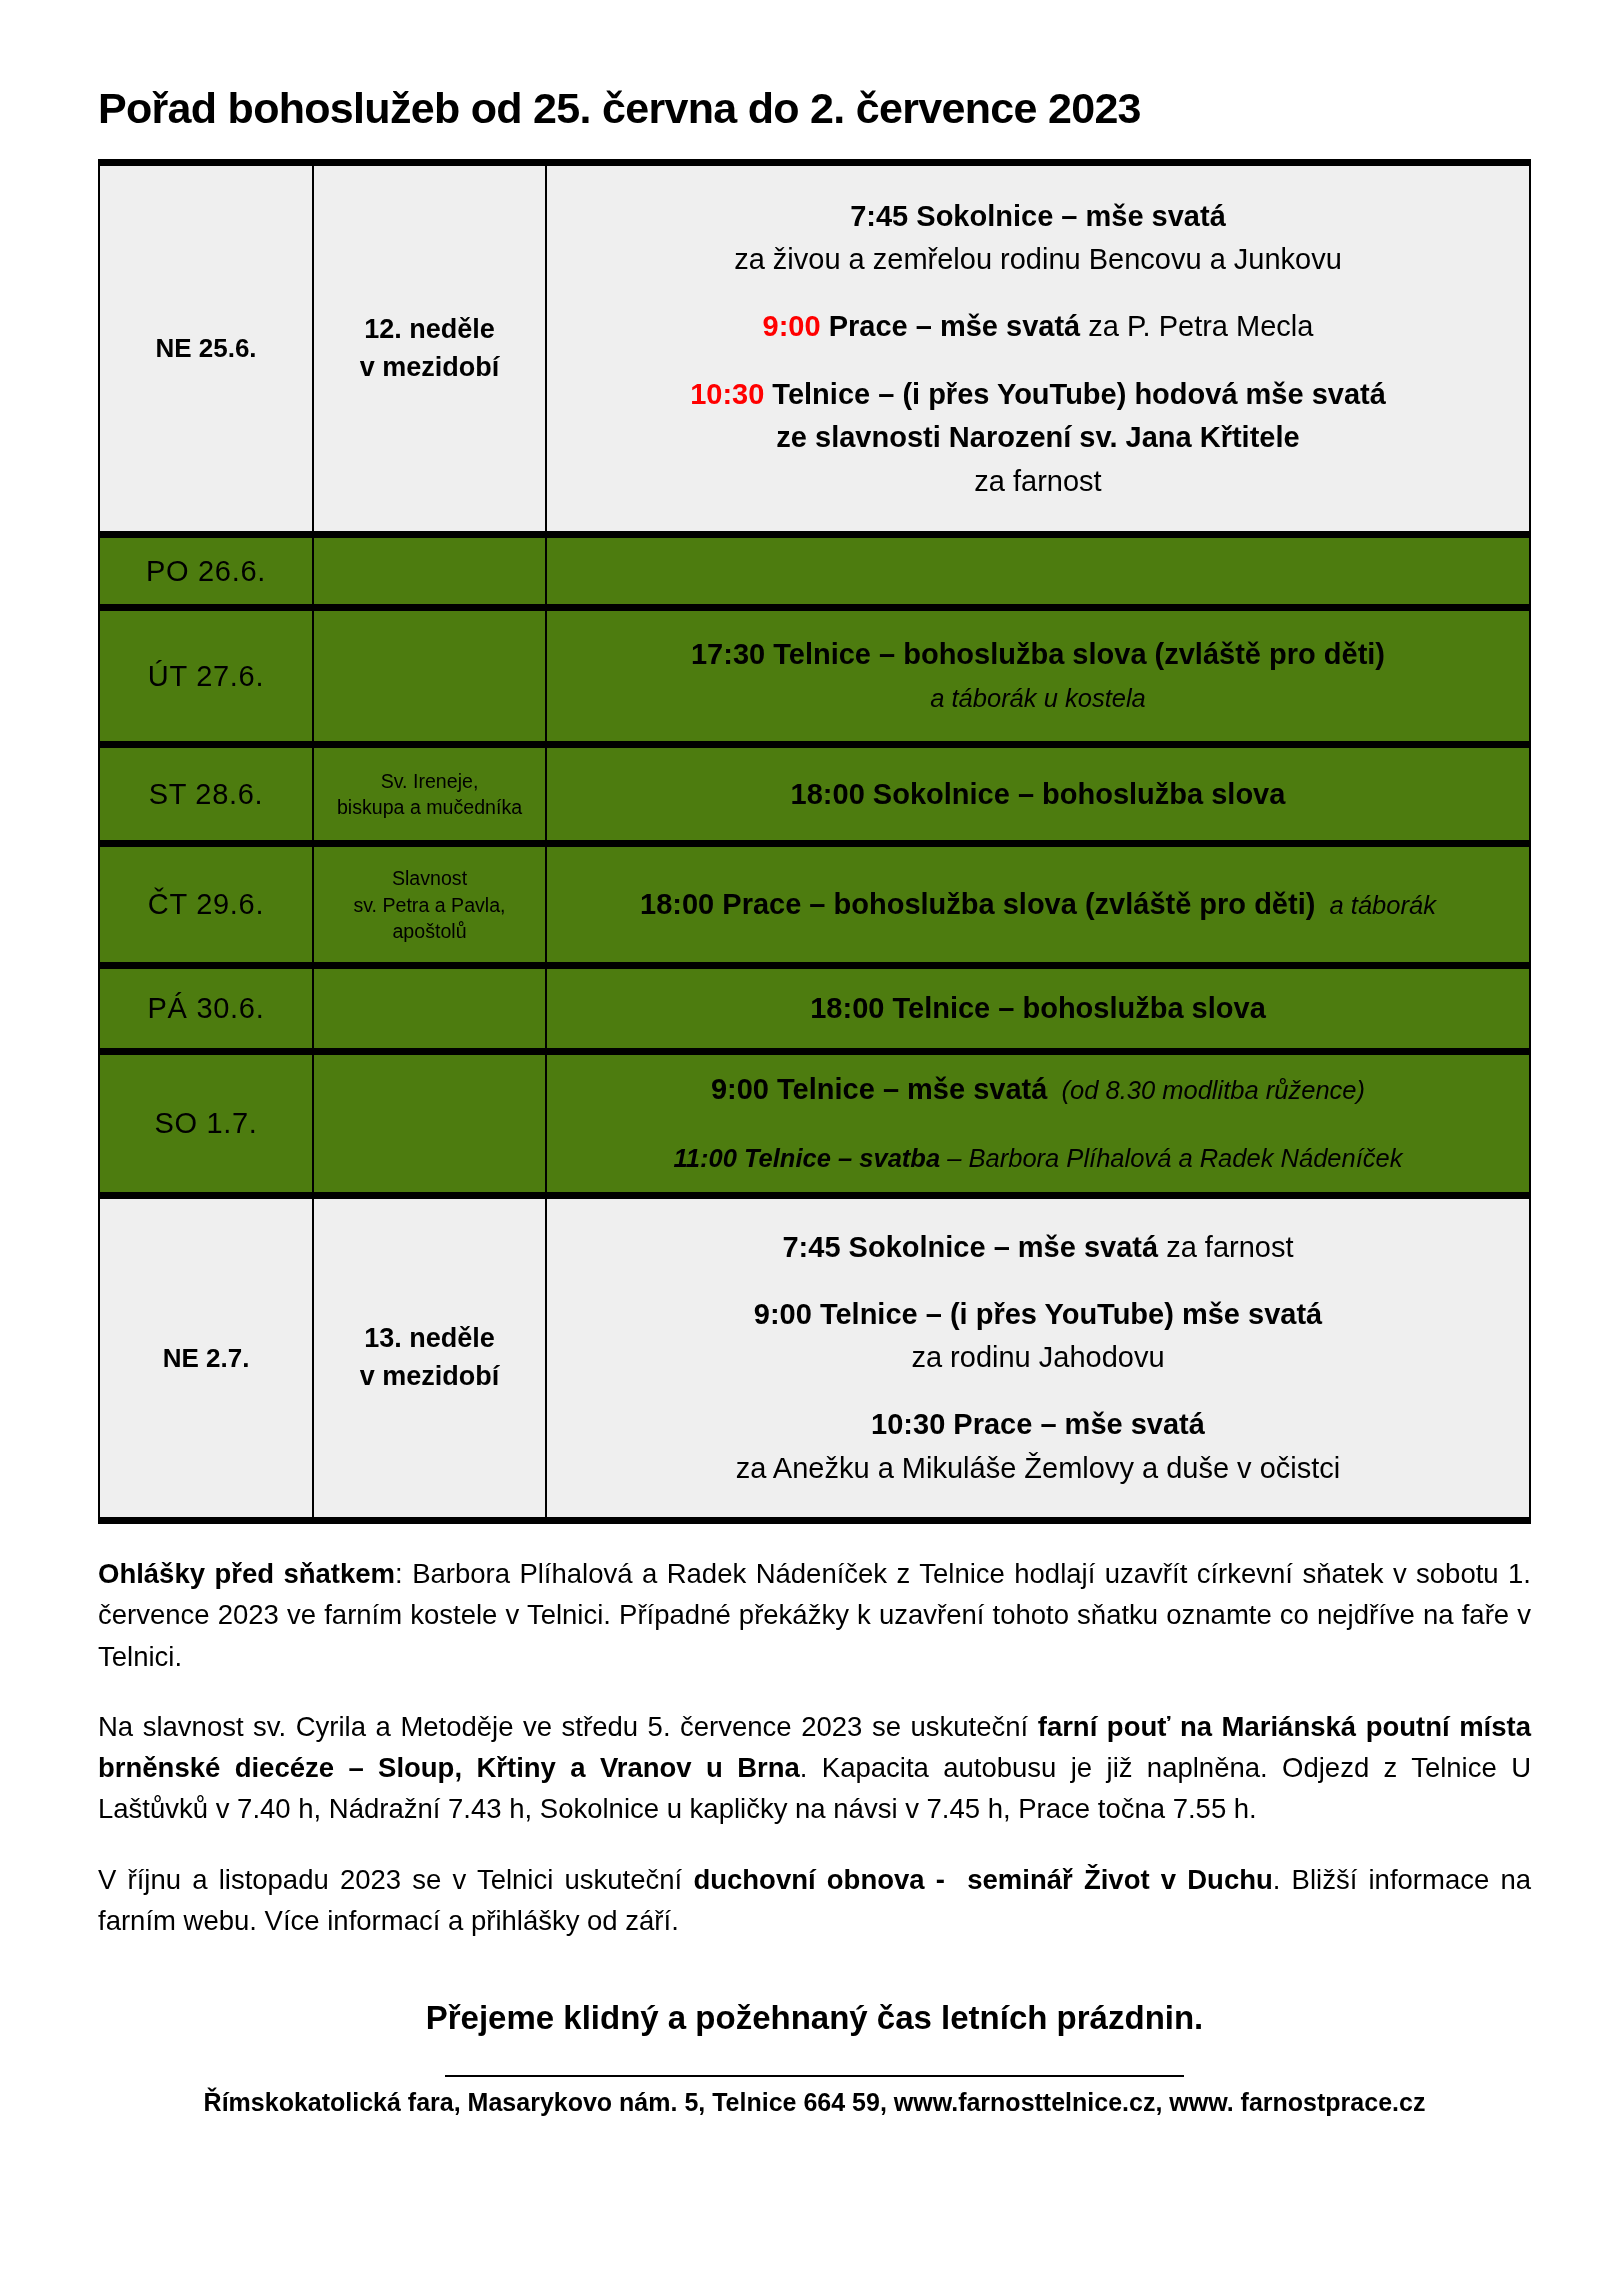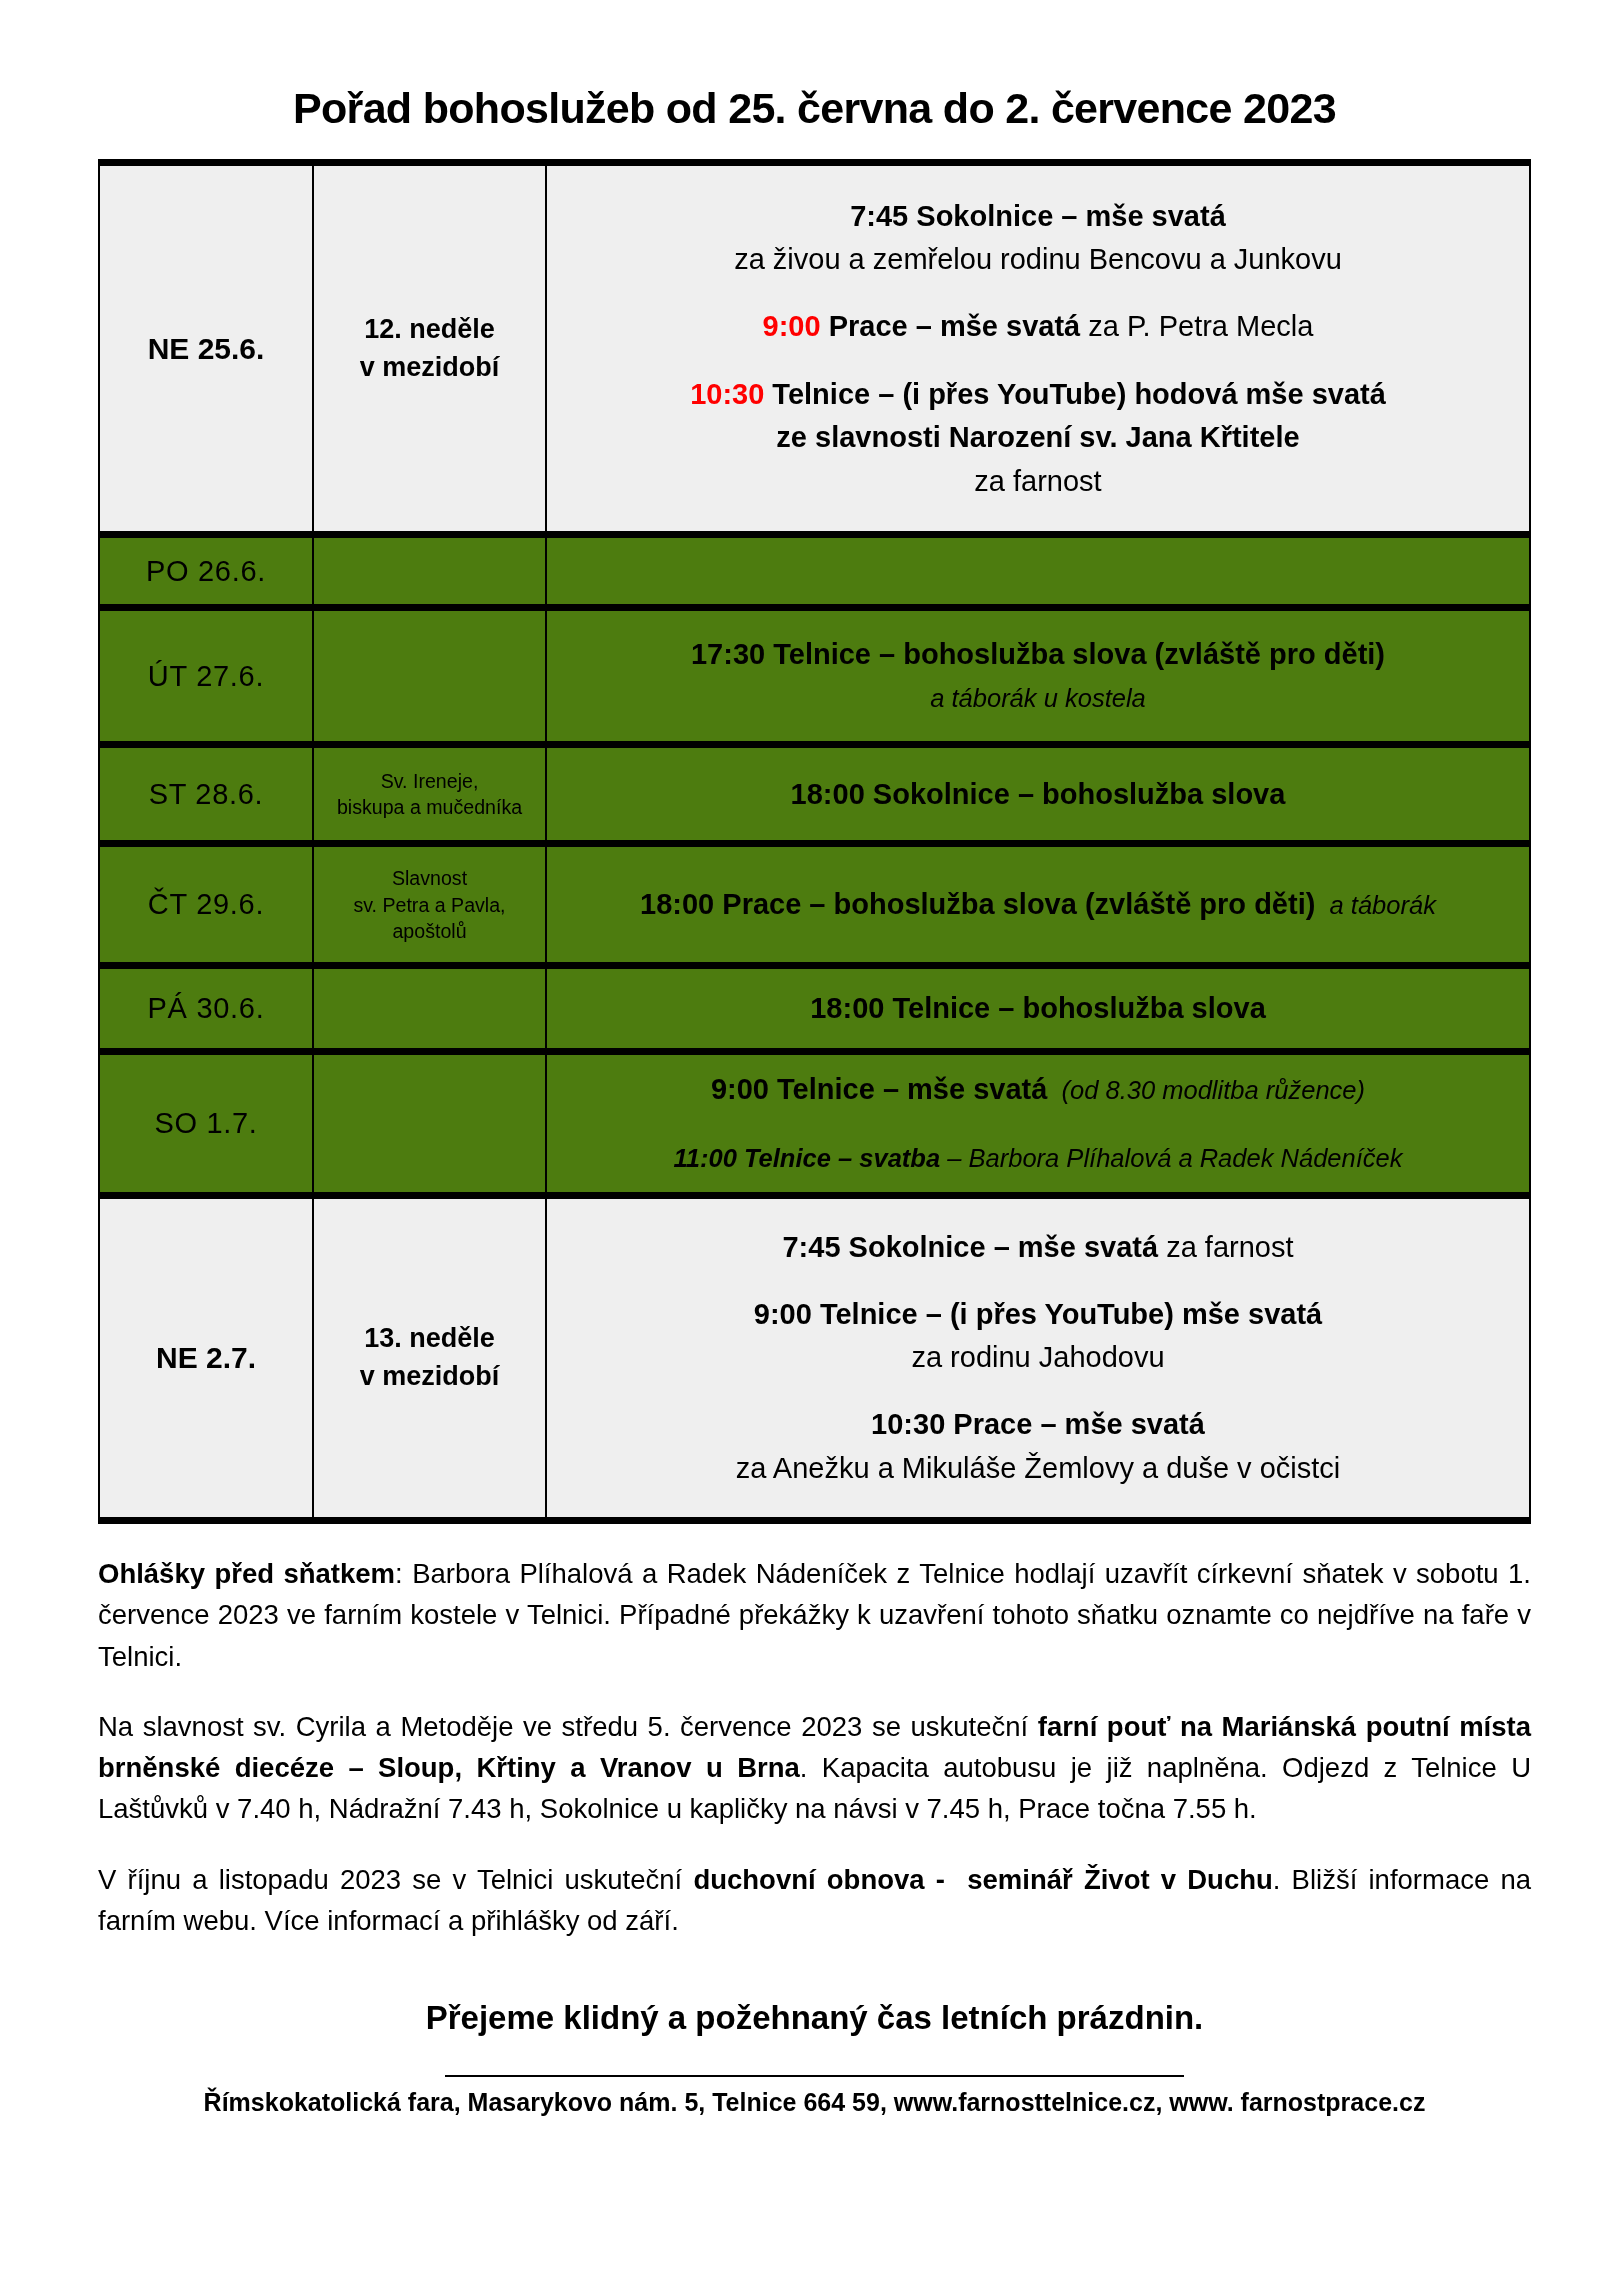--- a/index.html
+++ b/index.html
@@ -15,21 +15,21 @@
     background:#ffffff;
     overflow:hidden;
     box-sizing:border-box;
     padding:0 92px 0 98px;
     font-family:"Liberation Sans","DejaVu Sans",sans-serif;
     color:#000;
   }
   
   .title{
     margin:84px 0 26px 0;
-    text-align:center;
+    text-align:left;
     font-size:43px;
     font-weight:bold;
     line-height:1.15;
     letter-spacing:-0.7px;
   }
   
   table.sched{
     width:100%;
     border-collapse:collapse;
     table-layout:fixed;
@@ -52,21 +52,21 @@
   table.sched tr:nth-child(7){height:140px;}
   table.sched tr:nth-child(8){height:325px;}
   col.c-day{width:214px;}
   col.c-feast{width:233px;}
   .day-cell{
     text-align:center;
     font-size:29px;
     font-weight:normal;
     letter-spacing:0.7px;
   }
-  tr.shaded .day-cell{font-weight:bold;font-size:30px;letter-spacing:0;}
+  tr.shaded .day-cell{font-weight:bold;font-size:26px;letter-spacing:0;}
   .feast-cell{text-align:center;}
   .feast-bold{font-weight:bold;font-size:27px;line-height:1.4;}
   .feast-small{font-weight:normal;font-size:19.6px;line-height:1.35;}
   .content-cell{
     text-align:center;
     padding:13px 8px;
     font-size:29px;
     line-height:1.5;
   }
   .cell-par{margin:0;}

